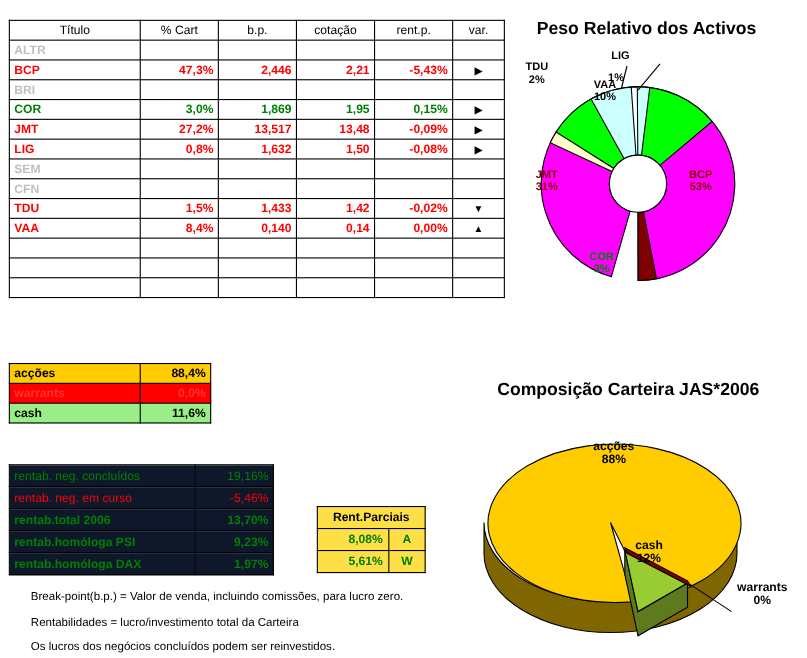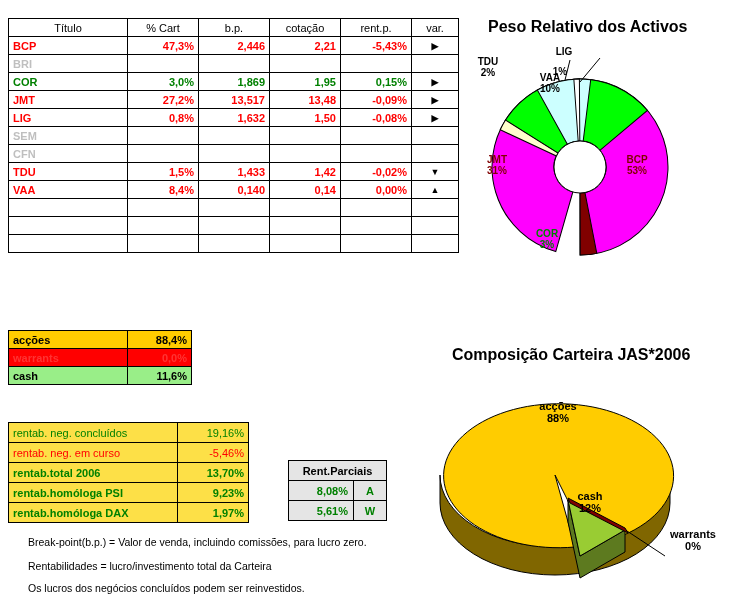--- a/index.html
+++ b/index.html
@@ -86,40 +86,40 @@
     left: 8px;
     top: 422px;
     border-collapse: collapse;
   }
   #res-table td {
     border: 1px solid #000000;
     height: 19px;
     padding: 0 4px;
     font-size: 11px;
     white-space: nowrap;
-    background: #fde047;
+    background: #0f172a;
   }
   #res-table td.lbl { width: 160px; text-align: left; }
   #res-table td.val { width: 62px; text-align: right; }
   .bold { font-weight: bold; }
 
   
   #part-table {
     position: absolute;
     left: 288px;
     top: 460px;
     border-collapse: collapse;
   }
   #part-table td, #part-table th {
     border: 1px solid #000000;
     height: 19px;
     padding: 0 5px;
     font-size: 11px;
     white-space: nowrap;
-    background: #e5e5e5;
+    background: #fde047;
   }
   #part-table th {
     font-weight: bold;
     text-align: center;
   }
   #part-table td.val { text-align: right; color: #008000; font-weight: bold; width: 54px;}
   #part-table td.tag { text-align: center; color: #008000; font-weight: bold; width: 22px;}
 
   
   .note {
@@ -187,20 +187,28 @@
       <th class="col-titulo">Título</th>
       <th class="col-cart">% Cart</th>
       <th class="col-bp">b.p.</th>
       <th class="col-cot">cotação</th>
       <th class="col-rent">rent.p.</th>
       <th class="col-var">var.</th>
     </tr>
   </thead>
   <tbody>
     <tr>
+      <td class="name c-grey">ALTR</td>
+      <td class="c-grey"></td>
+      <td class="c-grey"></td>
+      <td class="c-grey"></td>
+      <td class="c-grey"></td>
+      <td class="arrow"></td>
+    </tr>
+    <tr>
       <td class="name c-red">BCP</td>
       <td class="c-red">47,3%</td>
       <td class="c-red">2,446</td>
       <td class="c-red">2,21</td>
       <td class="c-red">-5,43%</td>
       <td class="arrow">▶</td>
     </tr>
     <tr>
       <td class="name c-grey">BRI</td>
       <td class="c-grey"></td>

